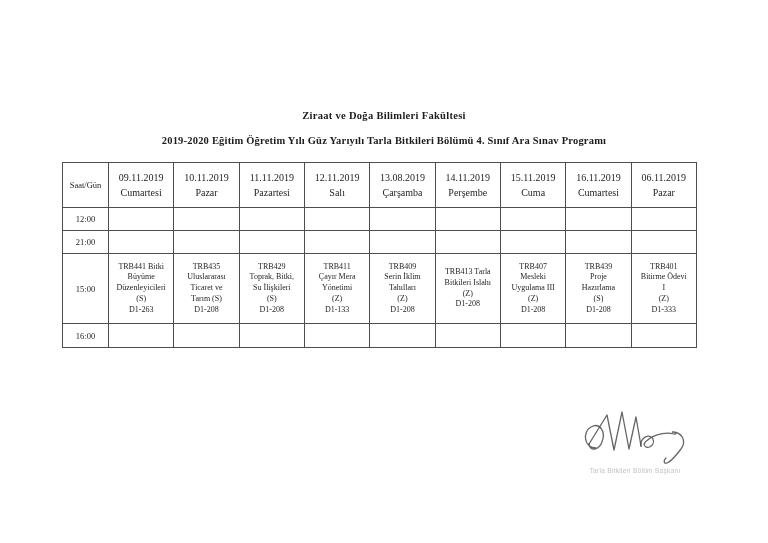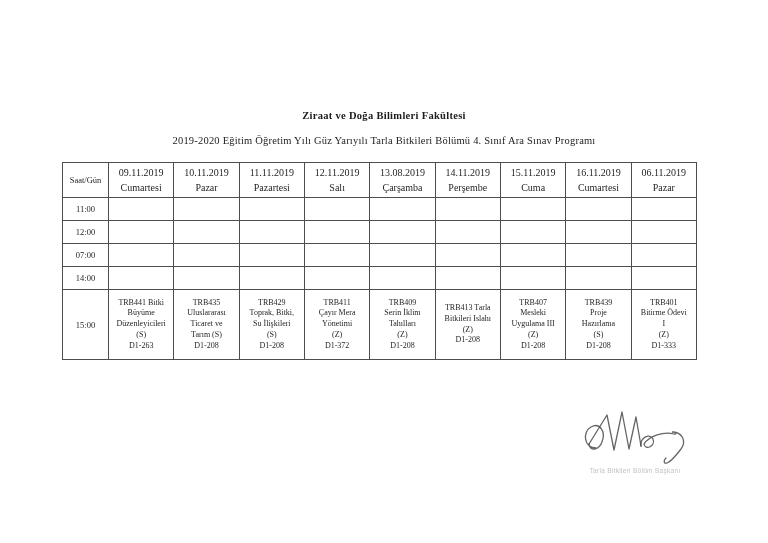--- a/index.html
+++ b/index.html
@@ -9,40 +9,40 @@
     background:#ffffff; overflow:hidden;
     color:#222;
   }
   .title1 {
     position:absolute; top:110px; left:0; width:768px;
     text-align:center; font-size:10.5px; font-weight:bold;
     letter-spacing:0.3px; color:#1c1c1c;
   }
   .title2 {
     position:absolute; top:135px; left:0; width:768px;
-    text-align:center; font-size:10.5px; font-weight:normal;
+    text-align:center; font-size:10.5px; font-weight:bold;
     letter-spacing:0.2px; color:#1c1c1c;
   }
   table.exam {
     position:absolute; left:62px; top:162px;
     width:635px; border-collapse:collapse; table-layout:fixed;
   }
   table.exam th, table.exam td {
     border:1px solid #4d4d4d;
     text-align:center; vertical-align:middle;
     white-space:pre-line; overflow:hidden;
     font-weight:normal; color:#252525;
     padding:1px;
   }
   .col-time { width:46px; }
   th.corner { font-size:8.5px; font-weight:bold; }
   th.day { font-size:10px; font-weight:bold; line-height:1.5; }
   th.time { font-size:8.5px; font-weight:bold; }
   td.slot { font-size:8px; line-height:1.35; }
-  tr.r-head { height:35px; }
+  tr.r-head { height:45px; }
   tr.r-sm   { height:23px; }
   tr.r-big  { height:70px; }
   tr.r-last { height:24px; }
   .signature {
     position:absolute; left:560px; top:408px;
     width:150px; height:72px; text-align:center;
   }
   .signature svg { display:block; margin:0 auto; }
   .sig-title {
     position:absolute; left:0; bottom:6px; width:150px;
@@ -87,71 +87,47 @@
         <th class="day">14.11.2019
 Perşembe</th>
         <th class="day">15.11.2019
 Cuma</th>
         <th class="day">16.11.2019
 Cumartesi</th>
         <th class="day">06.11.2019
 Pazar</th>
       </tr>
 
-      <tr class="r-sm">
-        <th class="time">11:00</th>
-        <td class="slot"></td>
-        <td class="slot"></td>
-        <td class="slot"></td>
-        <td class="slot"></td>
-        <td class="slot"></td>
-        <td class="slot"></td>
-        <td class="slot"></td>
-        <td class="slot"></td>
-        <td class="slot"></td>
-      </tr>
 
       <tr class="r-sm">
         <th class="time">12:00</th>
         <td class="slot"></td>
         <td class="slot"></td>
         <td class="slot"></td>
         <td class="slot"></td>
         <td class="slot"></td>
         <td class="slot"></td>
         <td class="slot"></td>
         <td class="slot"></td>
         <td class="slot"></td>
       </tr>
 
       <tr class="r-sm">
-        <th class="time">07:00</th>
+        <th class="time">21:00</th>
         <td class="slot"></td>
         <td class="slot"></td>
         <td class="slot"></td>
         <td class="slot"></td>
         <td class="slot"></td>
         <td class="slot"></td>
         <td class="slot"></td>
         <td class="slot"></td>
         <td class="slot"></td>
       </tr>
 
-      <tr class="r-sm">
-        <th class="time">14:00</th>
-        <td class="slot"></td>
-        <td class="slot"></td>
-        <td class="slot"></td>
-        <td class="slot"></td>
-        <td class="slot"></td>
-        <td class="slot"></td>
-        <td class="slot"></td>
-        <td class="slot"></td>
-        <td class="slot"></td>
-      </tr>
 
       <tr class="r-big">
         <th class="time">15:00</th>
         <td class="slot">TRB441 Bitki
 Büyüme
 Düzenleyicileri
 (S)
 D1-263</td>
         <td class="slot">TRB435
 Uluslararası
@@ -160,21 +136,21 @@
 D1-208</td>
         <td class="slot">TRB429
 Toprak, Bitki,
 Su İlişkileri
 (S)
 D1-208</td>
         <td class="slot">TRB411
 Çayır Mera
 Yönetimi
 (Z)
-D1-372</td>
+D1-133</td>
         <td class="slot">TRB409
 Serin İklim
 Tahılları
 (Z)
 D1-208</td>
         <td class="slot">TRB413 Tarla
 Bitkileri Islahı
 (Z)
 D1-208</td>
         <td class="slot">TRB407
@@ -187,20 +163,32 @@
 Hazırlama
 (S)
 D1-208</td>
         <td class="slot">TRB401
 Bitirme Ödevi
 I
 (Z)
 D1-333</td>
       </tr>
 
+      <tr class="r-last">
+        <th class="time">16:00</th>
+        <td class="slot"></td>
+        <td class="slot"></td>
+        <td class="slot"></td>
+        <td class="slot"></td>
+        <td class="slot"></td>
+        <td class="slot"></td>
+        <td class="slot"></td>
+        <td class="slot"></td>
+        <td class="slot"></td>
+      </tr>
     </tbody>
   </table>
 
   <div class="signature">
     <svg width="118" height="58" viewBox="0 0 118 58">
       <path d="M20,40 C8,40 6,24 15,19 C24,14 30,24 26,34 C23,42 14,44 13,36" fill="none" stroke="#4a4a4a" stroke-width="1.3" stroke-linecap="round" opacity="0.85"></path>
       <path d="M13,36 L31,7 L38,42 L46,4 L53,41 L60,9 L65,38" fill="none" stroke="#4a4a4a" stroke-width="1.3" stroke-linecap="round" stroke-linejoin="round" opacity="0.85"></path>
       <path d="M65,38 C64,29 74,25 77,31 C80,38 69,43 68,36 C73,28 88,23 98,26 C101,27 100,23 96,24 C106,24 111,33 105,41 C101,46 96,53 91,55 C88,56 87,53 90,50" fill="none" stroke="#4a4a4a" stroke-width="1.3" stroke-linecap="round" opacity="0.85"></path>
     </svg>
     <div class="sig-title">Tarla Bitkileri Bölüm Başkanı</div>

